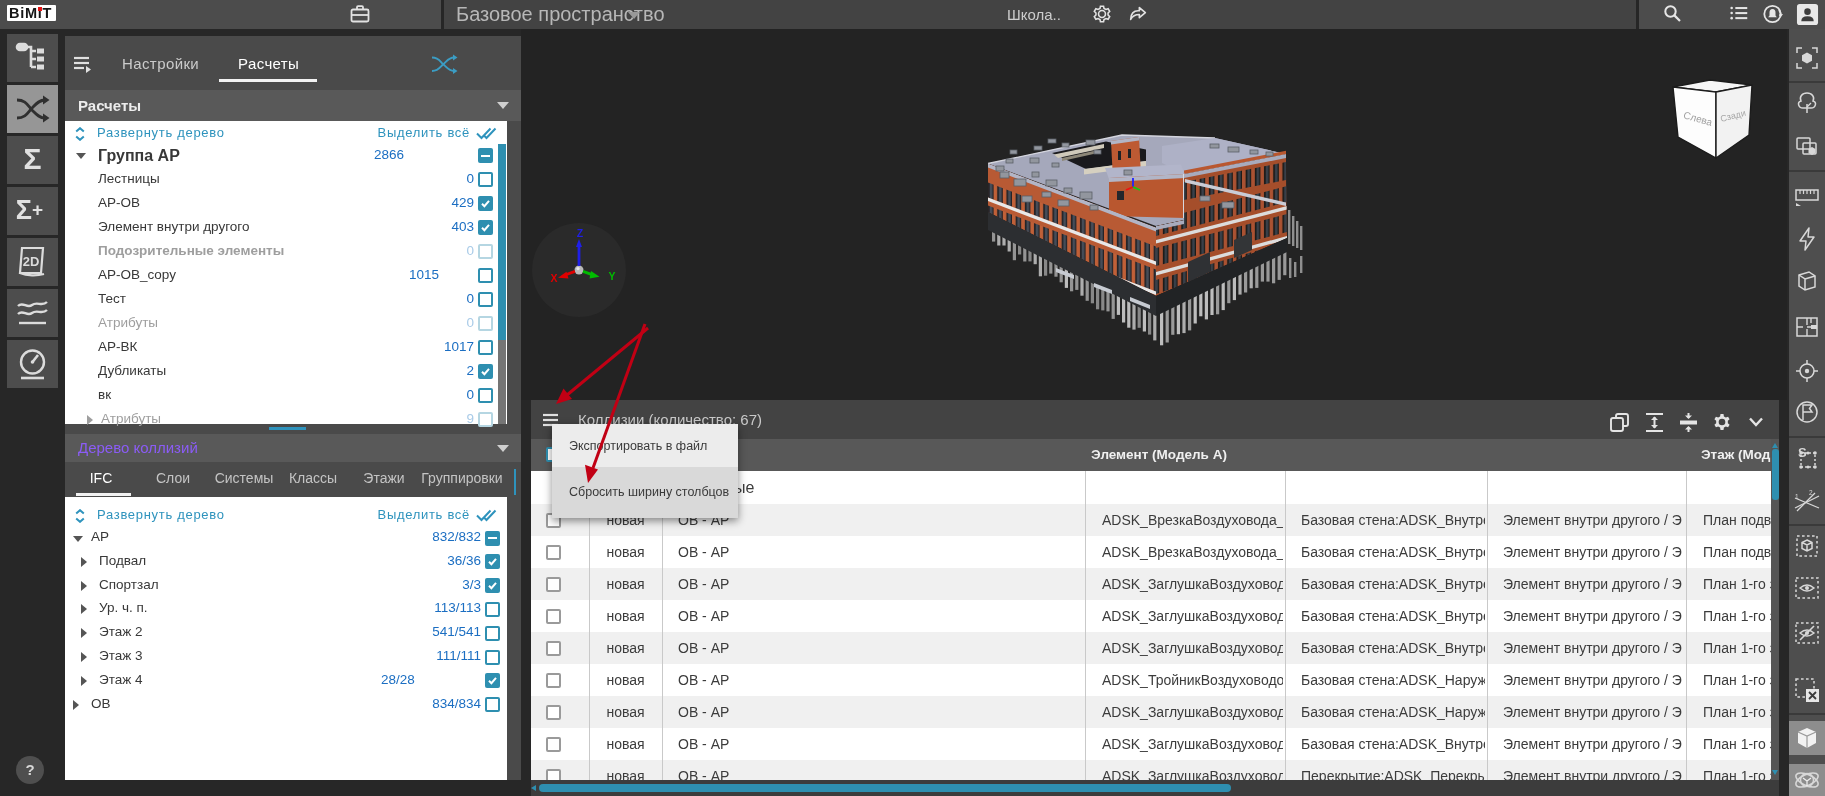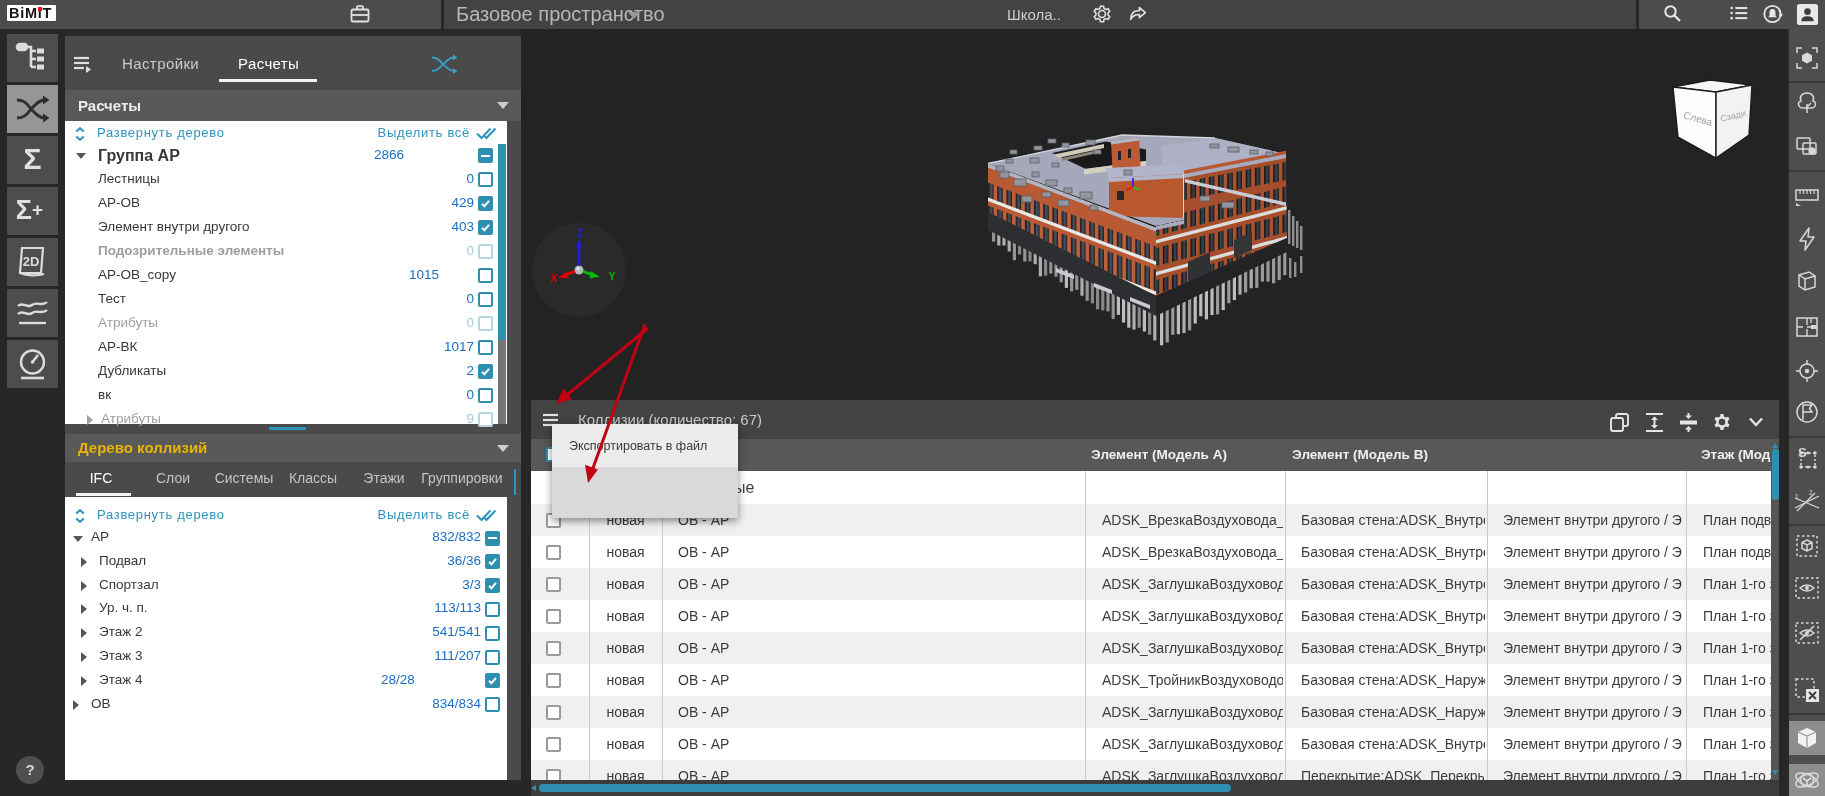--- a/index.html
+++ b/index.html
@@ -194,21 +194,21 @@
 <div class="abs" style="left:374px;top:386.5px;width:100px;text-align:right;color:#1b6ec2;font-size:13.5px">0</div>
 <div class="abs" style="left:478px;top:388.0px;width:15px;height:15px;background:#fff;border:2.0px solid #2e8fb0;border-radius:2px"></div>
 <div class="abs" style="left:87px;top:414.5px;width:0;height:0;border-top:5px solid transparent;border-bottom:5px solid transparent;border-left:6px solid #9e9e9e"></div>
 <div class="abs" style="left:101px;top:410.5px;color:#9e9e9e;font-size:13.5px;font-weight:normal">Атрибуты</div>
 <div class="abs" style="left:374px;top:410.5px;width:100px;text-align:right;color:#a9cbe8;font-size:13.5px">9</div>
 <div class="abs" style="left:478px;top:412.0px;width:15px;height:15px;background:#fff;border:2.0px solid #b5d6e2;border-radius:2px"></div>
 <div class="abs" style="left:498px;top:144px;width:8px;height:196px;background:#2e8fb0"></div>
 <div class="abs" style="left:498px;top:340px;width:8px;height:84px;background:#757575"></div>
 <div class="abs" style="left:269px;top:427px;width:37px;height:2.5px;background:#2e93bd"></div>
 <div class="abs" style="left:65px;top:434px;width:456px;height:28px;background:#595959"></div>
-<div class="abs" style="left:78px;top:434px;height:28px;line-height:28px;color:#eab308;font-size:15px;font-weight:bold">Дерево коллизий</div>
+<div class="abs" style="left:78px;top:434px;height:28px;line-height:28px;color:#8b5cf6;font-size:15px;font-weight:normal">Дерево коллизий</div>
 <div class="abs" style="left:497px;top:445px;width:0;height:0;border-left:6px solid transparent;border-right:6px solid transparent;border-top:7px solid #cfcfcf"></div>
 <div class="abs" style="left:65px;top:462px;width:456px;height:35px;background:#4a4a4a"></div>
 <div class="abs" style="left:41px;top:462px;width:120px;height:32px;line-height:32px;text-align:center;color:#fff;font-size:14px">IFC</div>
 <div class="abs" style="left:113px;top:462px;width:120px;height:32px;line-height:32px;text-align:center;color:#c4c4c4;font-size:14px">Слои</div>
 <div class="abs" style="left:184px;top:462px;width:120px;height:32px;line-height:32px;text-align:center;color:#c4c4c4;font-size:14px">Системы</div>
 <div class="abs" style="left:253px;top:462px;width:120px;height:32px;line-height:32px;text-align:center;color:#c4c4c4;font-size:14px">Классы</div>
 <div class="abs" style="left:324px;top:462px;width:120px;height:32px;line-height:32px;text-align:center;color:#c4c4c4;font-size:14px">Этажи</div>
 <div class="abs" style="left:402px;top:462px;width:120px;height:32px;line-height:32px;text-align:center;color:#c4c4c4;font-size:14px">Группировки</div>
 <div class="abs" style="left:76px;top:493px;width:55px;height:3px;background:#f2f2f2"></div>
 <div class="abs" style="left:514px;top:469px;width:2.4px;height:26px;background:#2e93bd"></div>
@@ -249,21 +249,21 @@
 <div class="abs" style="left:81px;top:604.4px;width:0;height:0;border-top:5px solid transparent;border-bottom:5px solid transparent;border-left:6px solid #555"></div>
 <div class="abs" style="left:99px;top:600.4px;color:#383838;font-size:13.5px">Ур. ч. п.</div>
 <div class="abs" style="left:381px;top:600.4px;width:100px;text-align:right;color:#1b6ec2;font-size:13.5px">113/113</div>
 <div class="abs" style="left:485px;top:601.9px;width:15px;height:15px;background:#fff;border:2.0px solid #2e8fb0;border-radius:2px"></div>
 <div class="abs" style="left:81px;top:628.2px;width:0;height:0;border-top:5px solid transparent;border-bottom:5px solid transparent;border-left:6px solid #555"></div>
 <div class="abs" style="left:99px;top:624.2px;color:#383838;font-size:13.5px">Этаж 2</div>
 <div class="abs" style="left:381px;top:624.2px;width:100px;text-align:right;color:#1b6ec2;font-size:13.5px">541/541</div>
 <div class="abs" style="left:485px;top:625.7px;width:15px;height:15px;background:#fff;border:2.0px solid #2e8fb0;border-radius:2px"></div>
 <div class="abs" style="left:81px;top:652.0px;width:0;height:0;border-top:5px solid transparent;border-bottom:5px solid transparent;border-left:6px solid #555"></div>
 <div class="abs" style="left:99px;top:648.0px;color:#383838;font-size:13.5px">Этаж 3</div>
-<div class="abs" style="left:381px;top:648.0px;width:100px;text-align:right;color:#1b6ec2;font-size:13.5px">111/207</div>
+<div class="abs" style="left:381px;top:648.0px;width:100px;text-align:right;color:#1b6ec2;font-size:13.5px">111/111</div>
 <div class="abs" style="left:485px;top:649.5px;width:15px;height:15px;background:#fff;border:2.0px solid #2e8fb0;border-radius:2px"></div>
 <div class="abs" style="left:81px;top:675.8px;width:0;height:0;border-top:5px solid transparent;border-bottom:5px solid transparent;border-left:6px solid #555"></div>
 <div class="abs" style="left:99px;top:671.8px;color:#383838;font-size:13.5px">Этаж 4</div>
 <div class="abs" style="left:381px;top:671.8px;width:100px;text-align:left;color:#1b6ec2;font-size:13.5px">28/28</div>
 <div class="abs" style="left:485px;top:673.3px;width:15px;height:15px;background:#2e8fb0;border-radius:2px"></div>
     <svg class="abs" style="left:487px;top:675.3px" width="11" height="11" viewBox="0 0 11 11">
       <path d="M2 5.8 L4.4 8.2 L9 2.8" stroke="#fff" stroke-width="2" fill="none"></path>
     </svg>
 <div class="abs" style="left:73px;top:699.6px;width:0;height:0;border-top:5px solid transparent;border-bottom:5px solid transparent;border-left:6px solid #555"></div>
 <div class="abs" style="left:91px;top:695.6px;color:#383838;font-size:13.5px">ОВ</div>
@@ -475,21 +475,20 @@
       <path d="M6 17.5 L9.5 14 L13 17.5 Z" fill="#e4e4e4"></path>
 </svg>
 <svg class="abs" style="left:1712px;top:412px" width="20" height="20" viewBox="0 0 24 24">
 <path fill="#e4e4e4" d="M12 8 A4 4 0 1 0 12 16 A4 4 0 1 0 12 8 Z M10.2 2.5 L13.8 2.5 L14.3 5.3 L16.6 6.6 L19.3 5.6 L21.1 8.7 L19 10.6 L19 13.4 L21.1 15.3 L19.3 18.4 L16.6 17.4 L14.3 18.7 L13.8 21.5 L10.2 21.5 L9.7 18.7 L7.4 17.4 L4.7 18.4 L2.9 15.3 L5 13.4 L5 10.6 L2.9 8.7 L4.7 5.6 L7.4 6.6 L9.7 5.3 Z" fill-rule="evenodd"></path>
 </svg>
 <svg class="abs" style="left:1748px;top:416px" width="16" height="12" viewBox="0 0 16 12">
 <path d="M2 2.5 L8 9 L14 2.5" stroke="#e4e4e4" stroke-width="2.4" fill="none"></path>
 </svg>
 <div class="abs" style="left:531px;top:439px;width:1240px;height:32px;background:#585858"></div>
 <div class="abs" style="left:1039px;top:439px;width:240px;height:32px;line-height:32px;text-align:center;color:#f0f0f0;font-size:13.5px;font-weight:bold">Элемент (Модель А)</div>
-<div class="abs" style="left:1240px;top:439px;width:240px;height:32px;line-height:32px;text-align:center;color:#f0f0f0;font-size:13.5px;font-weight:bold">Элемент (Модель B)</div>
 <div class="abs" style="left:1701px;top:439px;width:70px;height:32px;line-height:32px;color:#f0f0f0;font-size:13.5px;font-weight:bold;overflow:hidden;white-space:nowrap">Этаж (Моде.</div>
 <div class="abs" style="left:546px;top:447px;width:15px;height:15px;background:#fff;border:2.0px solid #2e8fb0;border-radius:2px"></div>
 <div class="abs" style="left:531px;top:471px;width:1240px;height:33px;background:#fff"></div>
 <div class="abs" style="left:705px;top:471px;height:33px;line-height:33px;color:#3c3c3c;font-size:16px">Новые</div>
 <div class="abs" style="left:531px;top:504px;width:1240px;height:32px;background:#f0f0f0"></div>
 
 <div class="abs" style="left:546px;top:512.5px;width:15px;height:15px;background:#fff;border:2px solid #9a9a9a;border-radius:2px"></div>
 <div class="abs" style="left:589px;top:504px;width:73px;height:32px;line-height:32px;text-align:center;color:#3c3c3c;font-size:14px;overflow:hidden;white-space:nowrap">новая</div>
 <div class="abs" style="left:678px;top:504px;width:100px;height:32px;line-height:32px;color:#3c3c3c;font-size:14px;overflow:hidden;white-space:nowrap">ОВ - АР</div>
 <div class="abs" style="left:1102px;top:504px;width:181px;height:32px;line-height:32px;color:#3c3c3c;font-size:14px;overflow:hidden;white-space:nowrap">ADSK_ВрезкаВоздуховода_П</div>
@@ -693,20 +692,21 @@
           <circle cx="0" cy="0" r="6.5" stroke="#d8d8d8" fill="none" stroke-width="1.5"></circle>
           <ellipse cx="0" cy="0" rx="12" ry="5.5" stroke="#d8d8d8" fill="none" stroke-width="1.5" transform="rotate(-25)"></ellipse>
           <ellipse cx="0" cy="0" rx="12" ry="5.5" stroke="#d8d8d8" fill="none" stroke-width="1.5" transform="rotate(25)"></ellipse>
           <path d="M0 1 L0 6 M0 1 L-4 -2 M0 1 L4 -2" stroke="#f0f0f0" stroke-width="1.2" fill="none"></path>
         </g>
       </g>
     </svg>
 <div class="abs" style="left:552px;top:424px;width:186px;height:94px;background:#ececec;box-shadow:0 3px 8px rgba(0,0,0,0.45)"></div>
 <div class="abs" style="left:552px;top:467px;width:186px;height:51px;background:#d9d9d9"></div>
 <div class="abs" style="left:569px;top:424px;width:170px;height:43px;line-height:45px;color:#3a3a3a;font-size:12.5px;white-space:nowrap">Экспортировать в файл</div>
+<div class="abs" style="left:569px;top:467px;width:170px;height:51px;line-height:51px;color:#3a3a3a;font-size:12.5px;white-space:nowrap">Сбросить ширину столбцов</div>
 <svg class="abs" style="left:521px;top:290px;pointer-events:none" width="200" height="230" viewBox="521 290 200 230">
 <g stroke="#c10014" stroke-width="3" fill="#c10014">
 <line x1="648" y1="328" x2="567" y2="395"></line>
 <path d="M556,404 L572,399 L563.5,388.5 Z" stroke="none"></path>
 <line x1="645" y1="324" x2="593" y2="468"></line>
 <path d="M588,483 L598,469.5 L585,464.8 Z" stroke="none"></path>
 </g>
 </svg>
 </div>
 </body></html>

